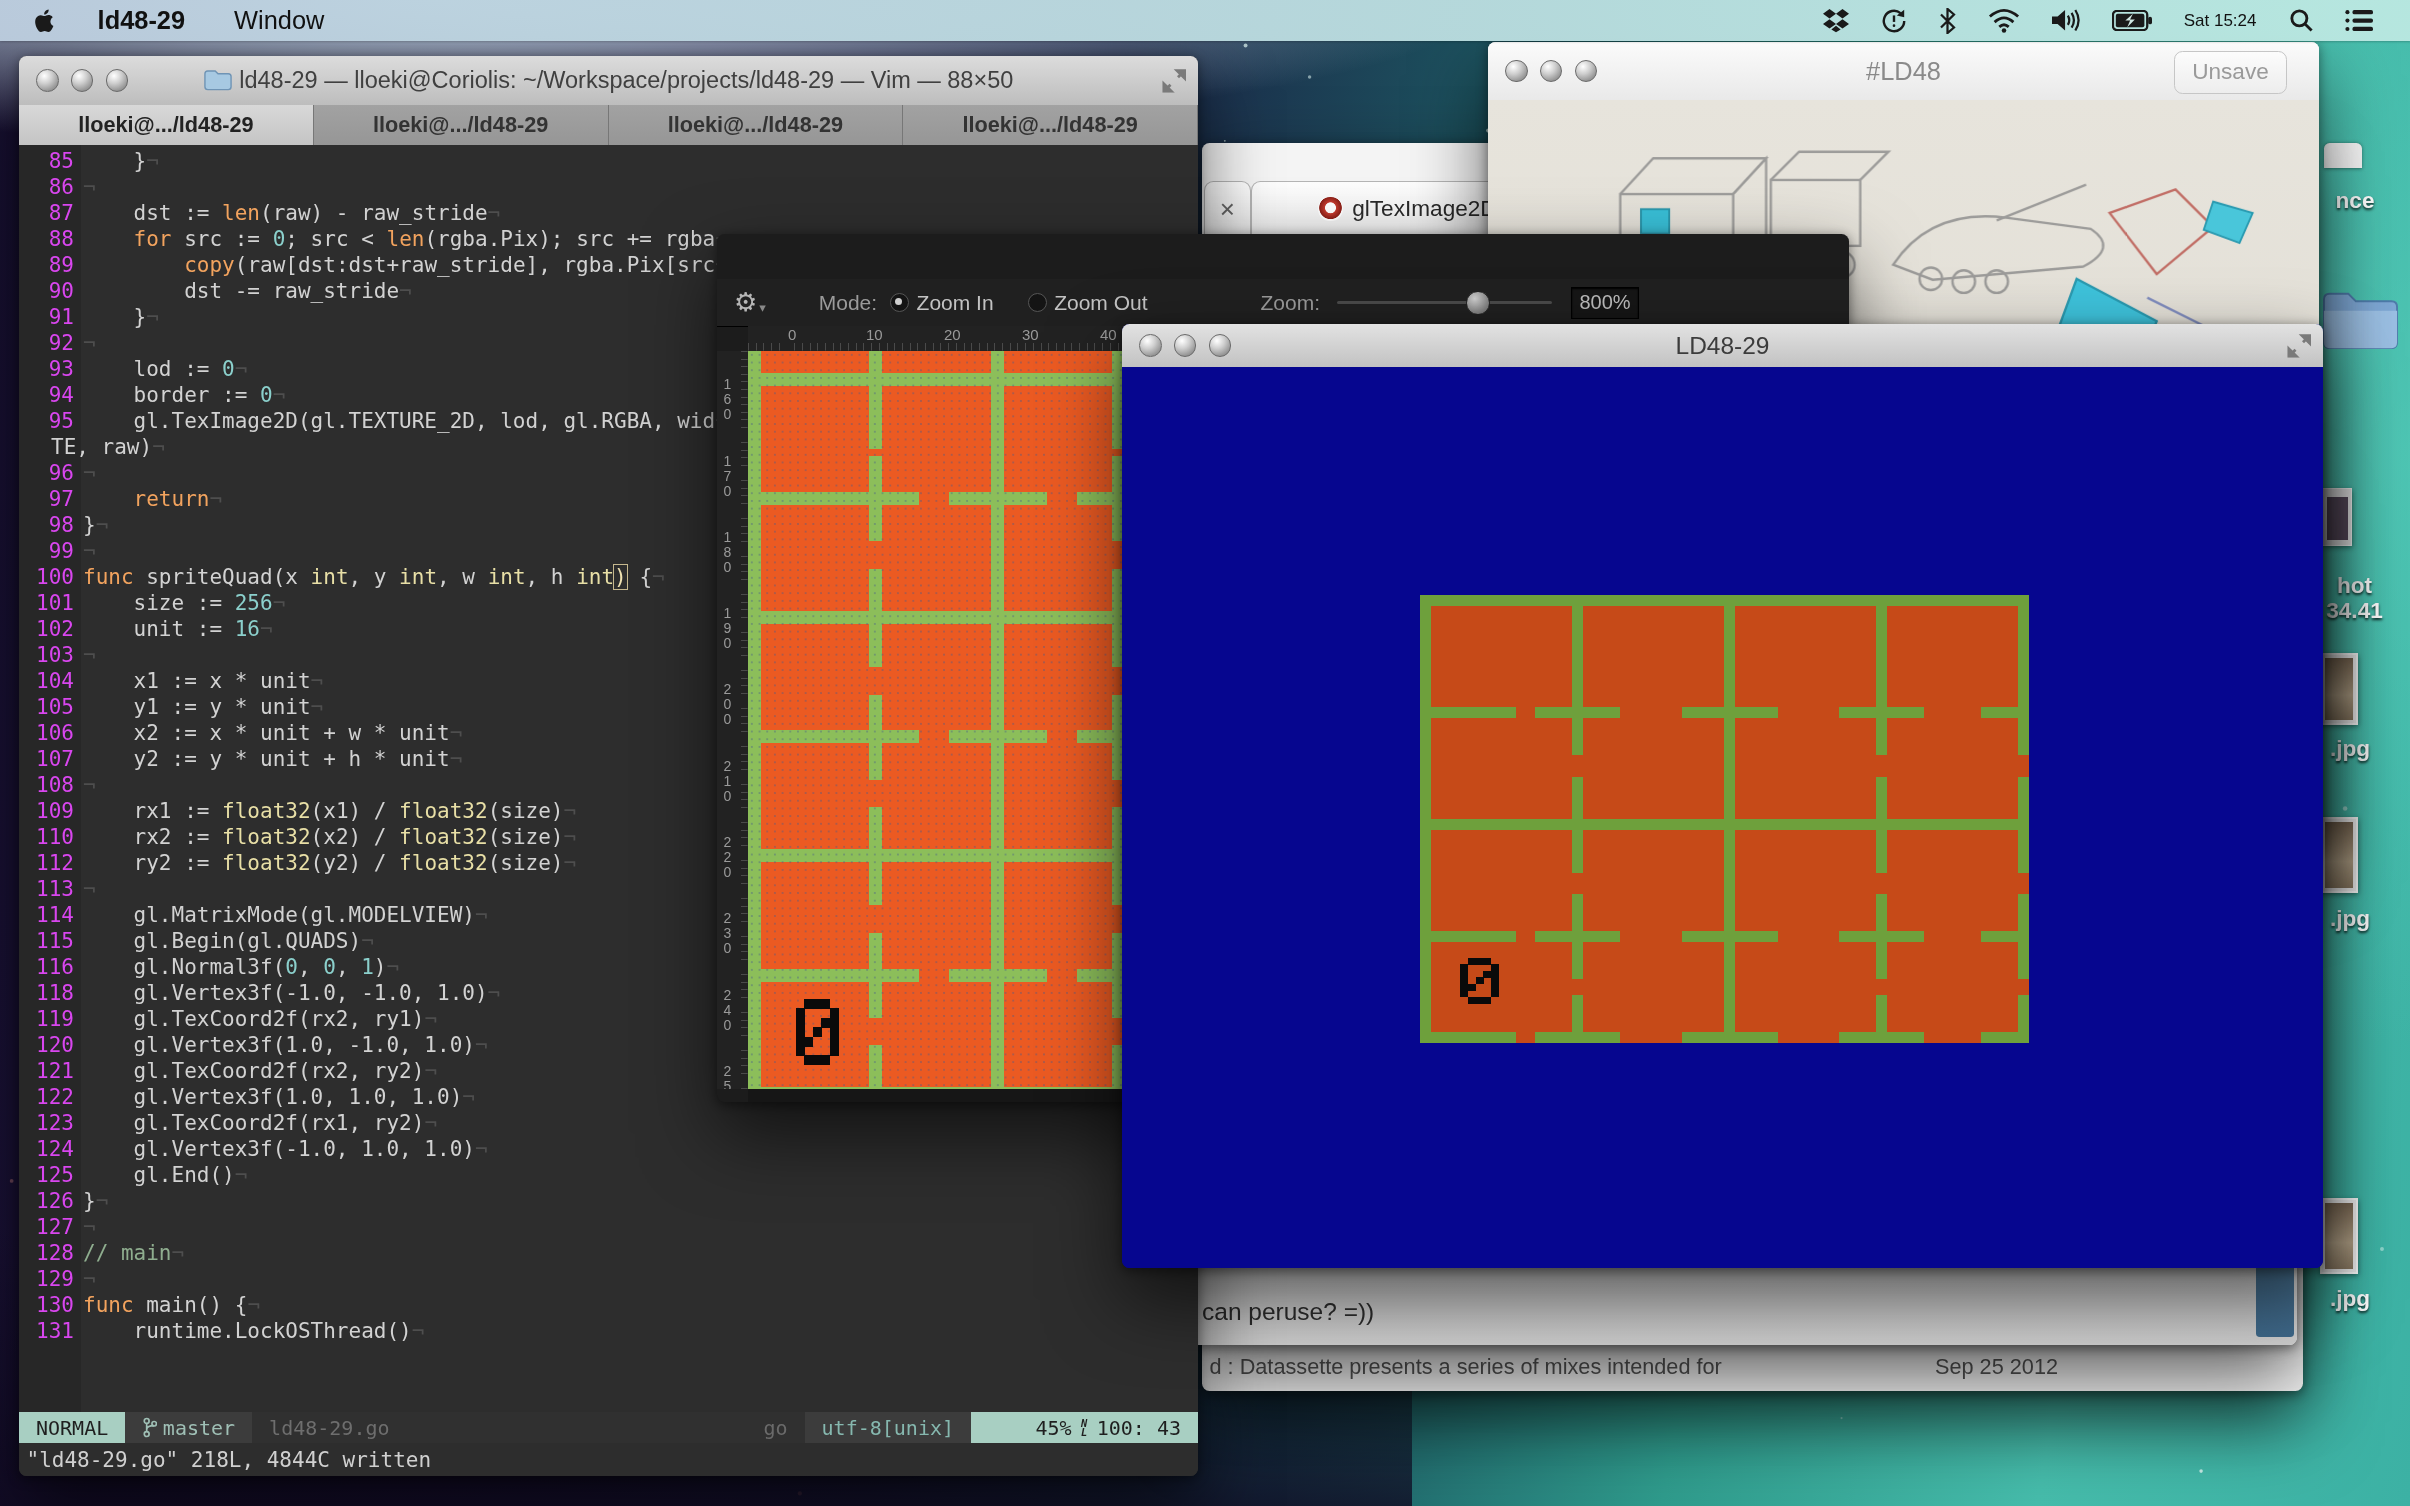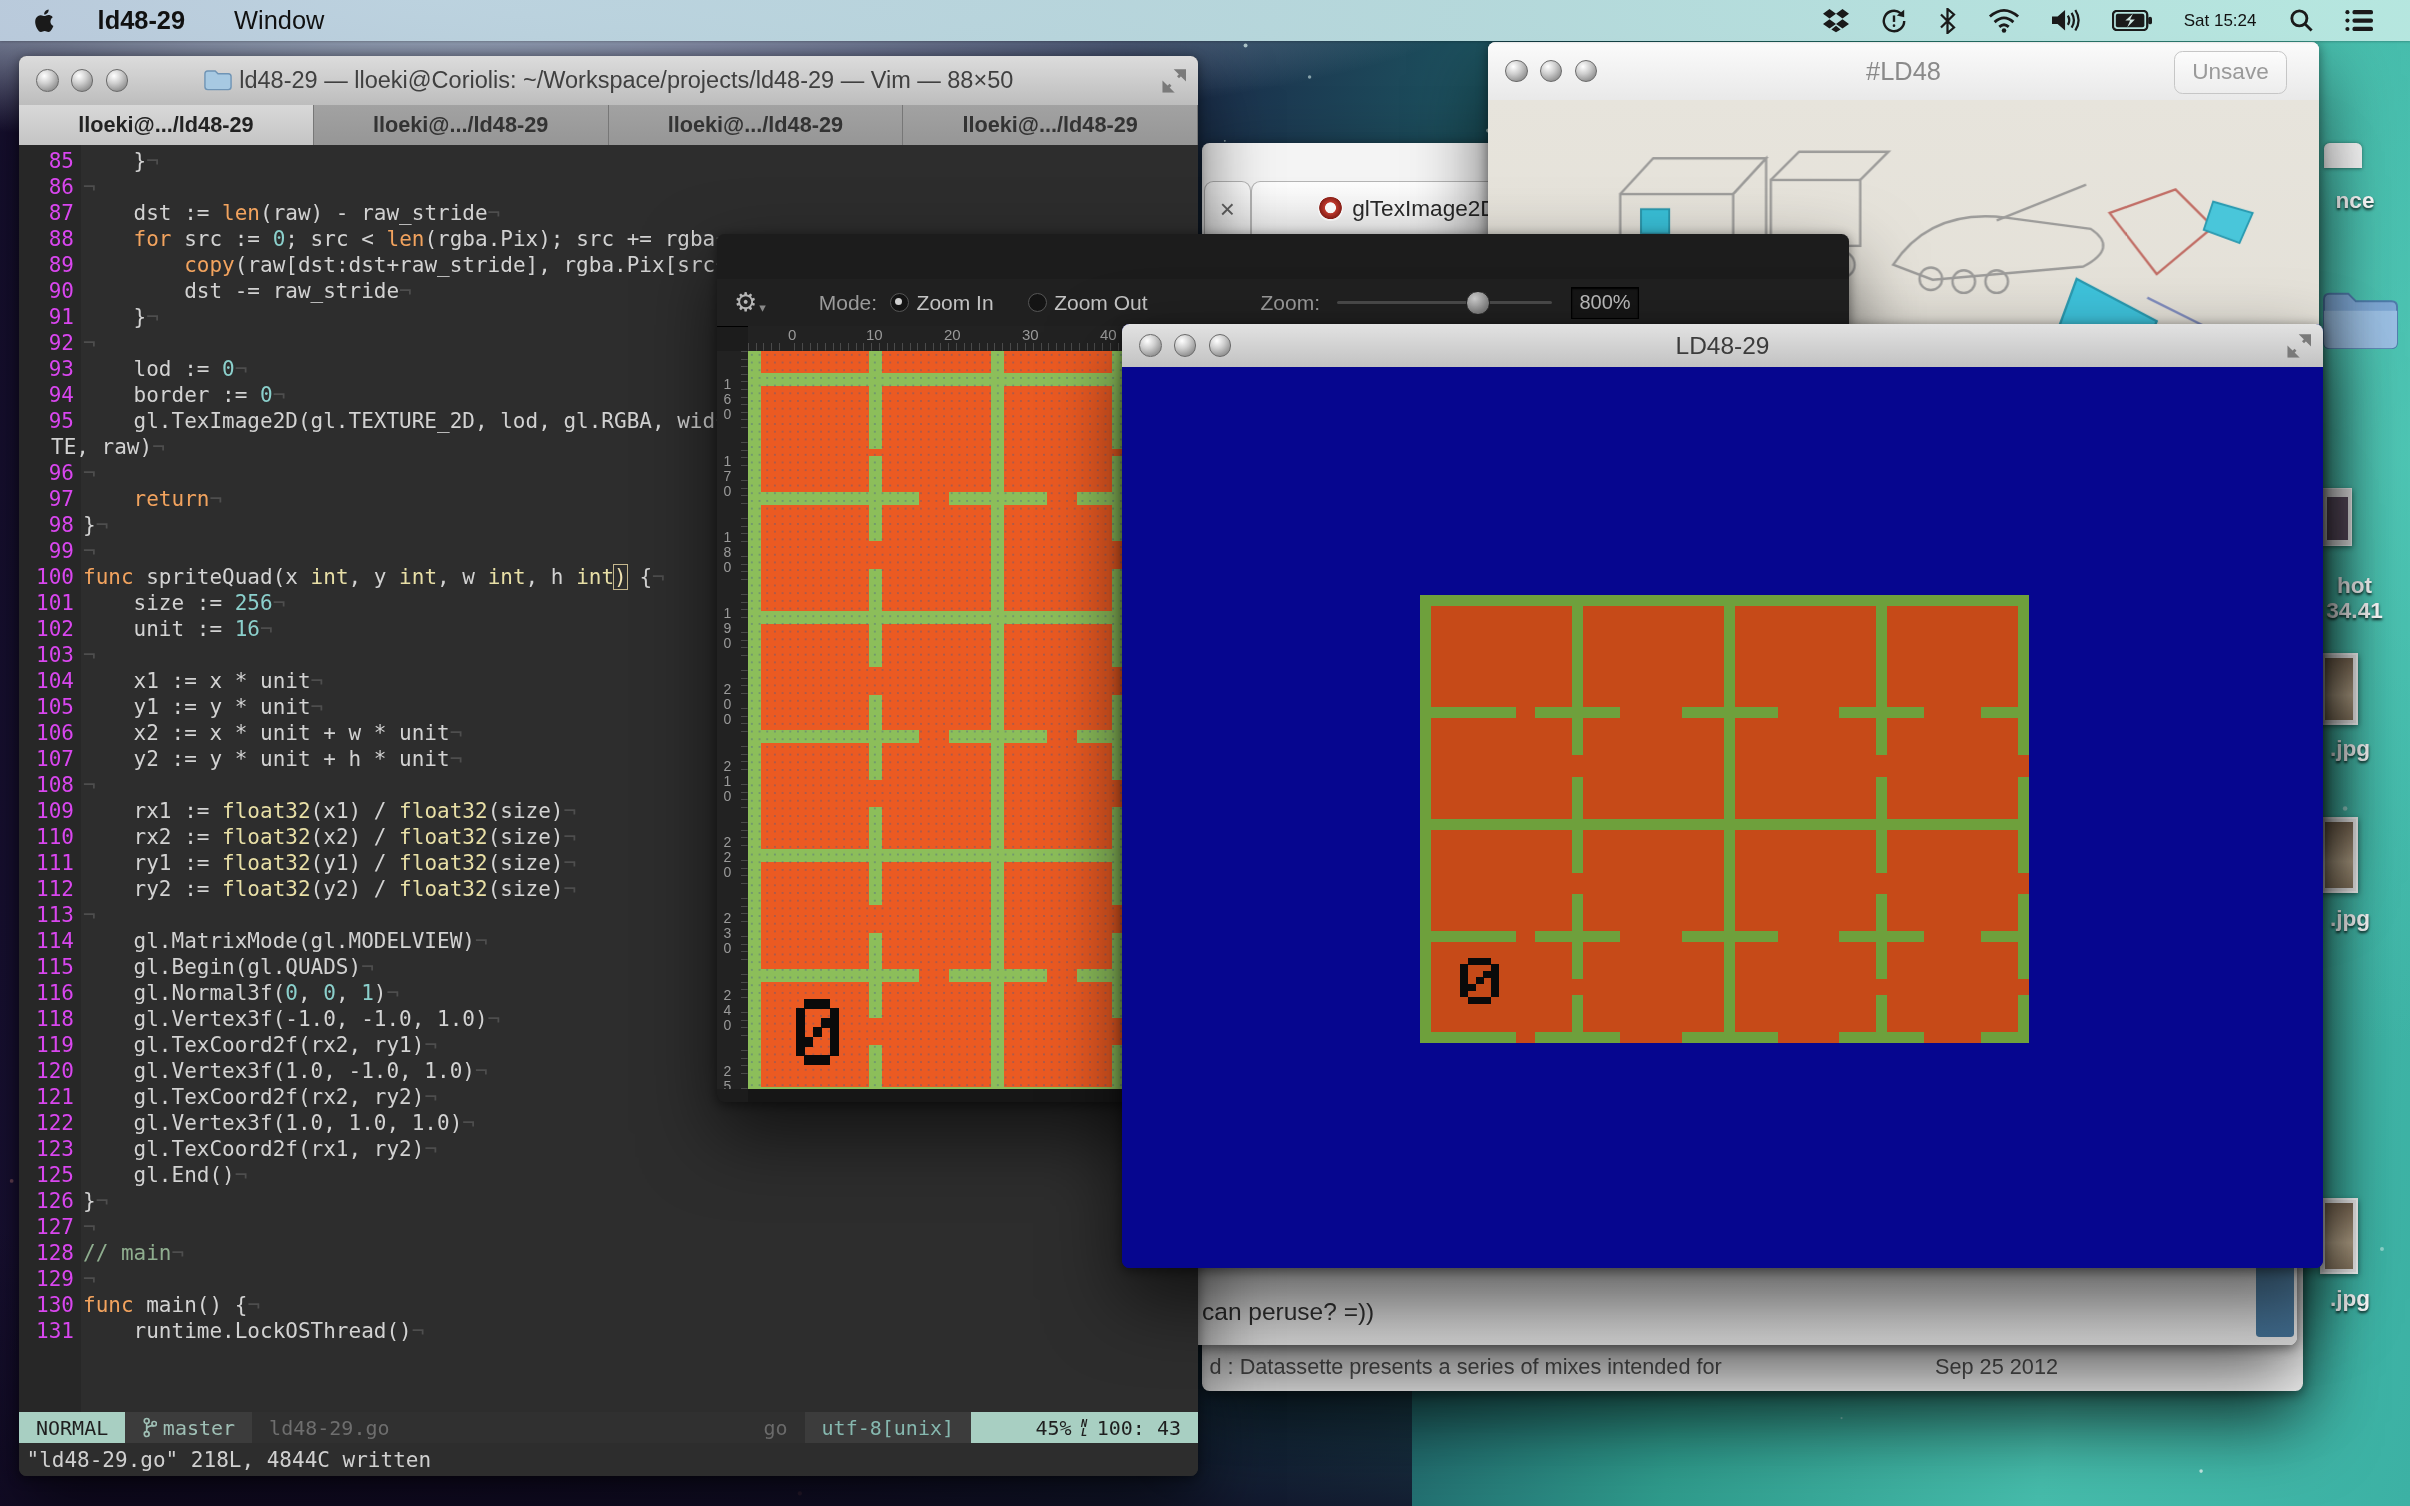--- a/index.html
+++ b/index.html
@@ -437,32 +437,32 @@
         <div class="vrow"><span class="ln">101</span><span class="cd"><span class="seg-t">    size := </span><span class="seg-n">256</span><span class="seg-e">¬</span></span></div>
         <div class="vrow"><span class="ln">102</span><span class="cd"><span class="seg-t">    unit := </span><span class="seg-n">16</span><span class="seg-e">¬</span></span></div>
         <div class="vrow"><span class="ln">103</span><span class="cd"><span class="seg-e">¬</span></span></div>
         <div class="vrow"><span class="ln">104</span><span class="cd"><span class="seg-t">    x1 := x * unit</span><span class="seg-e">¬</span></span></div>
         <div class="vrow"><span class="ln">105</span><span class="cd"><span class="seg-t">    y1 := y * unit</span><span class="seg-e">¬</span></span></div>
         <div class="vrow"><span class="ln">106</span><span class="cd"><span class="seg-t">    x2 := x * unit + w * unit</span><span class="seg-e">¬</span></span></div>
         <div class="vrow"><span class="ln">107</span><span class="cd"><span class="seg-t">    y2 := y * unit + h * unit</span><span class="seg-e">¬</span></span></div>
         <div class="vrow"><span class="ln">108</span><span class="cd"><span class="seg-e">¬</span></span></div>
         <div class="vrow"><span class="ln">109</span><span class="cd"><span class="seg-t">    rx1 := </span><span class="seg-y">float32</span><span class="seg-t">(x1) / </span><span class="seg-y">float32</span><span class="seg-t">(size)</span><span class="seg-e">¬</span></span></div>
         <div class="vrow"><span class="ln">110</span><span class="cd"><span class="seg-t">    rx2 := </span><span class="seg-y">float32</span><span class="seg-t">(x2) / </span><span class="seg-y">float32</span><span class="seg-t">(size)</span><span class="seg-e">¬</span></span></div>
-        <div class="vrow"><span class="ln">111</span><span class="cd"><span class="seg-t">    ry1 := </span><span class="seg-y">float32</span><span class="seg-t">(y1) / </span><span class="seg-y">float32</span><span class="seg-t">(size)</span><span class="seg-e">¬</span></span></div>
         <div class="vrow"><span class="ln">112</span><span class="cd"><span class="seg-t">    ry2 := </span><span class="seg-y">float32</span><span class="seg-t">(y2) / </span><span class="seg-y">float32</span><span class="seg-t">(size)</span><span class="seg-e">¬</span></span></div>
         <div class="vrow"><span class="ln">113</span><span class="cd"><span class="seg-e">¬</span></span></div>
         <div class="vrow"><span class="ln">114</span><span class="cd"><span class="seg-t">    gl.MatrixMode(gl.MODELVIEW)</span><span class="seg-e">¬</span></span></div>
         <div class="vrow"><span class="ln">115</span><span class="cd"><span class="seg-t">    gl.Begin(gl.QUADS)</span><span class="seg-e">¬</span></span></div>
         <div class="vrow"><span class="ln">116</span><span class="cd"><span class="seg-t">    gl.Normal3f(</span><span class="seg-n">0</span><span class="seg-t">, </span><span class="seg-n">0</span><span class="seg-t">, </span><span class="seg-n">1</span><span class="seg-t">)</span><span class="seg-e">¬</span></span></div>
         <div class="vrow"><span class="ln">118</span><span class="cd"><span class="seg-t">    gl.Vertex3f(-1.0, -1.0, 1.0)</span><span class="seg-e">¬</span></span></div>
         <div class="vrow"><span class="ln">119</span><span class="cd"><span class="seg-t">    gl.TexCoord2f(rx2, ry1)</span><span class="seg-e">¬</span></span></div>
         <div class="vrow"><span class="ln">120</span><span class="cd"><span class="seg-t">    gl.Vertex3f(1.0, -1.0, 1.0)</span><span class="seg-e">¬</span></span></div>
         <div class="vrow"><span class="ln">121</span><span class="cd"><span class="seg-t">    gl.TexCoord2f(rx2, ry2)</span><span class="seg-e">¬</span></span></div>
         <div class="vrow"><span class="ln">122</span><span class="cd"><span class="seg-t">    gl.Vertex3f(1.0, 1.0, 1.0)</span><span class="seg-e">¬</span></span></div>
         <div class="vrow"><span class="ln">123</span><span class="cd"><span class="seg-t">    gl.TexCoord2f(rx1, ry2)</span><span class="seg-e">¬</span></span></div>
+        <div class="vrow"><span class="ln">124</span><span class="cd"><span class="seg-t">    gl.Vertex3f(-1.0, 1.0, 1.0)</span><span class="seg-e">¬</span></span></div>
         <div class="vrow"><span class="ln">125</span><span class="cd"><span class="seg-t">    gl.End()</span><span class="seg-e">¬</span></span></div>
         <div class="vrow"><span class="ln">126</span><span class="cd"><span class="seg-t">}</span><span class="seg-e">¬</span></span></div>
         <div class="vrow"><span class="ln">127</span><span class="cd"><span class="seg-e">¬</span></span></div>
         <div class="vrow"><span class="ln">128</span><span class="cd"><span class="seg-c">// main</span><span class="seg-e">¬</span></span></div>
         <div class="vrow"><span class="ln">129</span><span class="cd"><span class="seg-e">¬</span></span></div>
         <div class="vrow"><span class="ln">130</span><span class="cd"><span class="seg-k">func</span><span class="seg-t"> main() {</span><span class="seg-e">¬</span></span></div>
         <div class="vrow"><span class="ln">131</span><span class="cd"><span class="seg-t">    runtime.LockOSThread()</span><span class="seg-e">¬</span></span></div>
       </div>
     <div id="airline">
       <div class="al-seg" id="al-mode">NORMAL</div>

